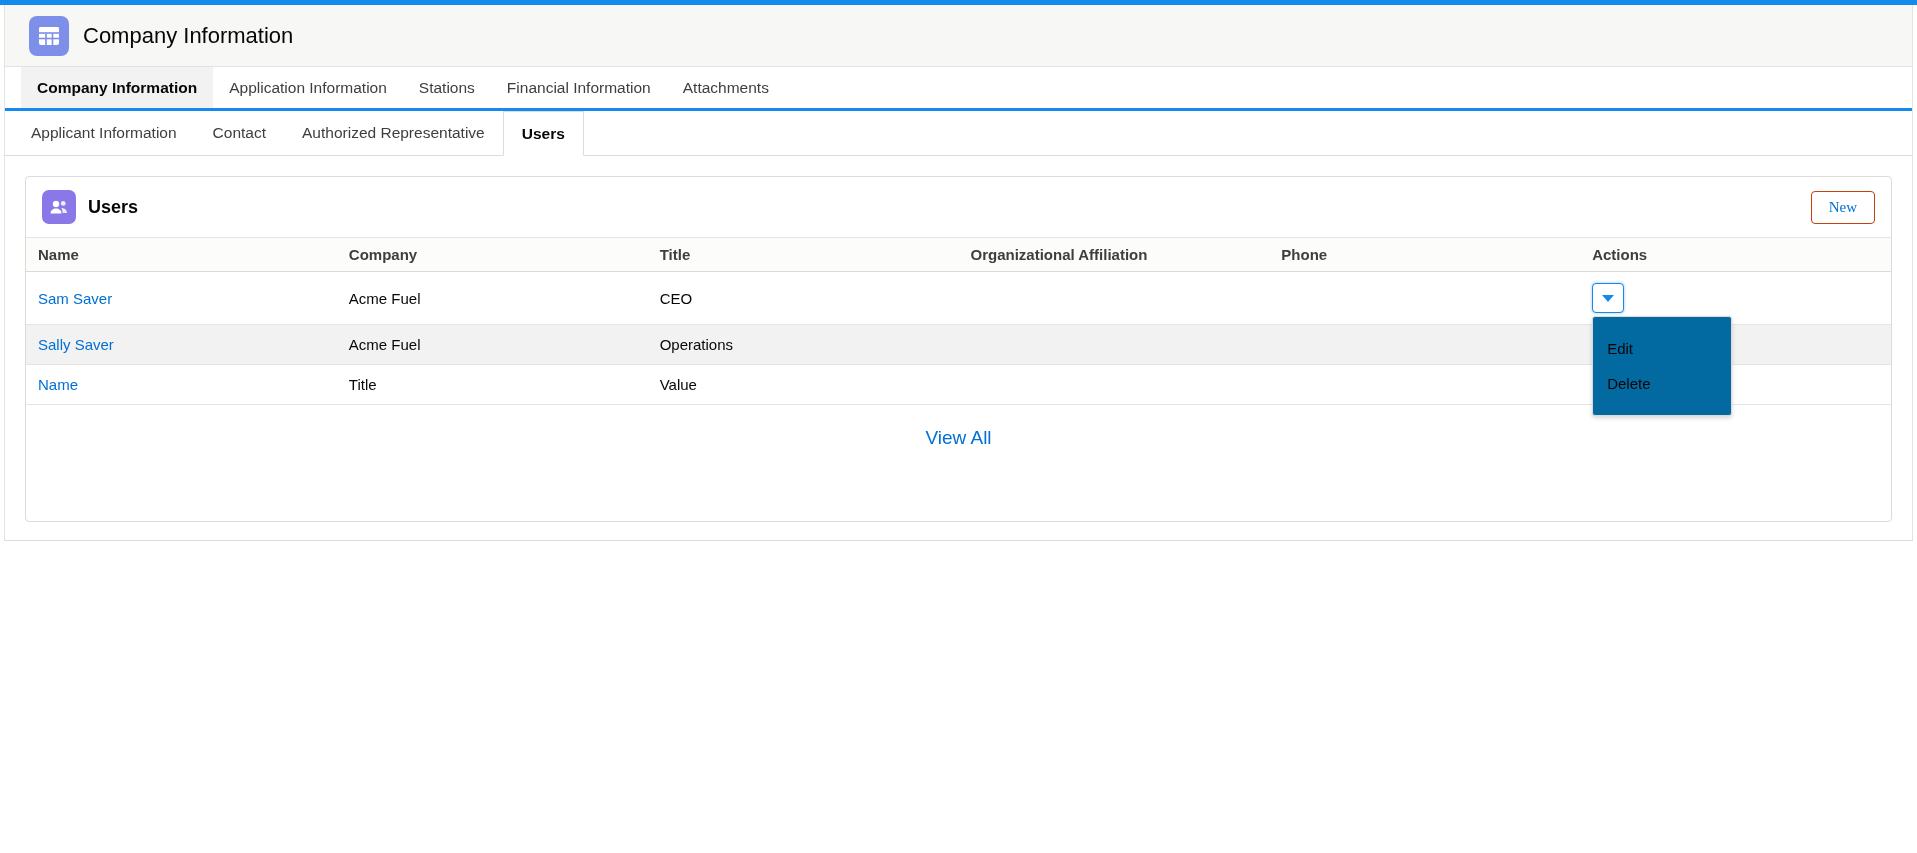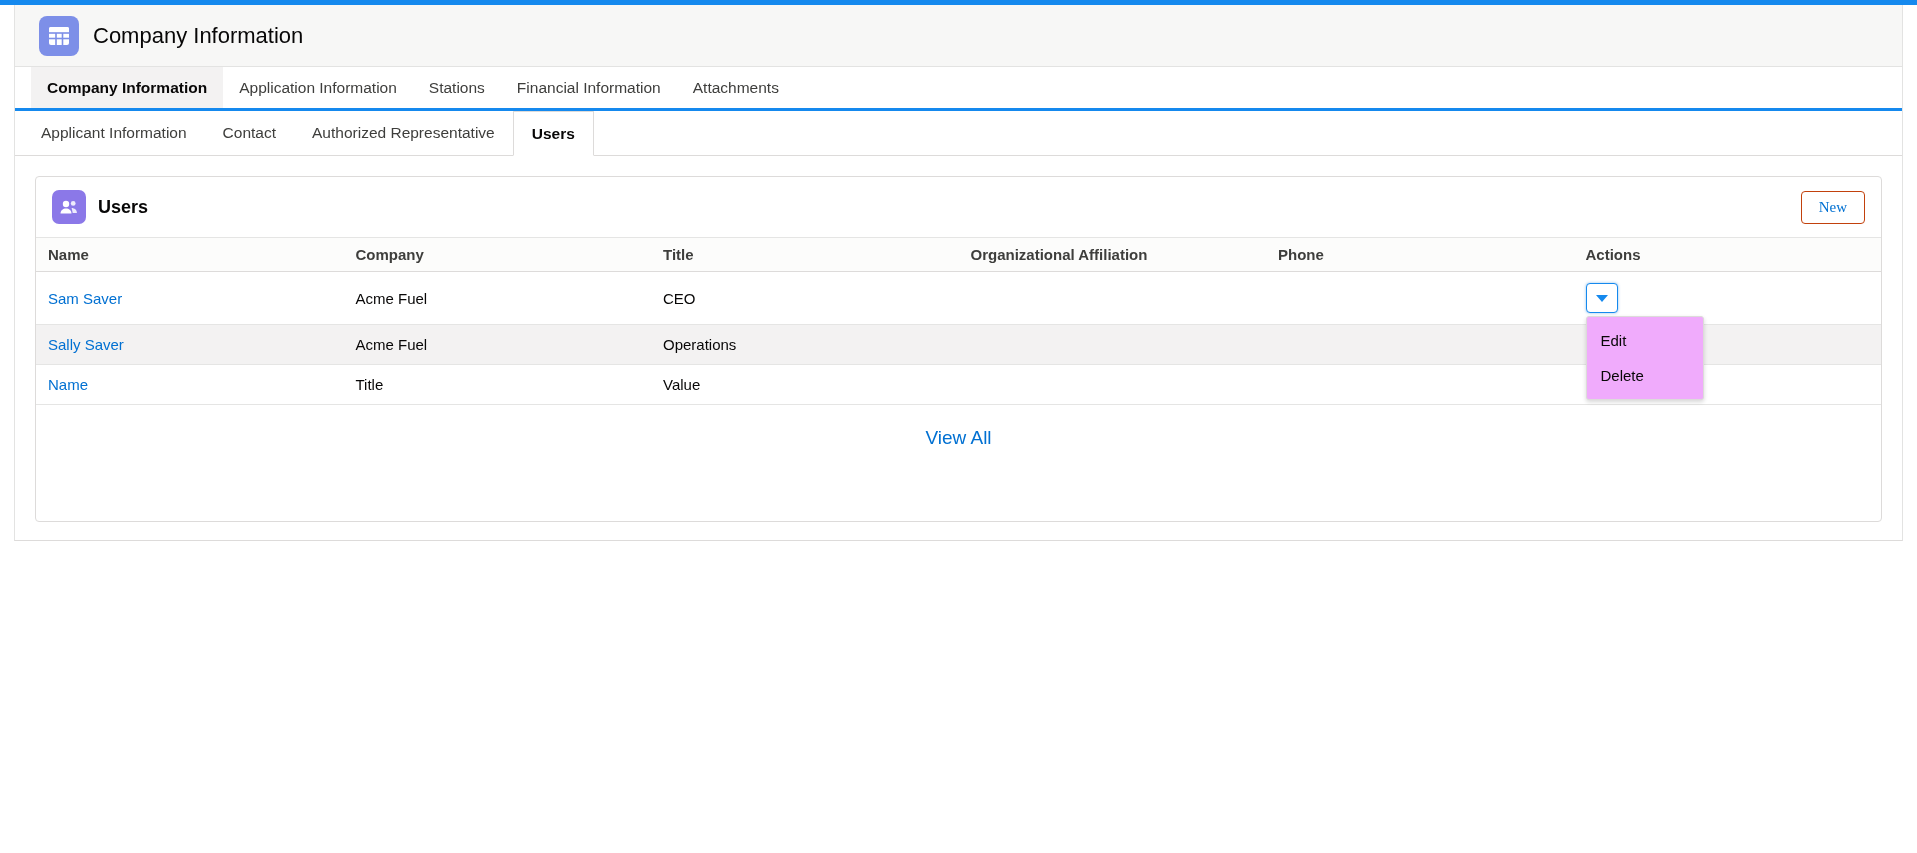--- a/index.html
+++ b/index.html
@@ -1,21 +1,21 @@
 <!DOCTYPE html>
 <html><head>
 <meta charset="utf-8">
 <style>
   * { margin: 0; padding: 0; box-sizing: border-box; }
   html, body { width: 1917px; height: 853px; background: #ffffff; font-family: "Liberation Sans", sans-serif; color: #080707; }
 
   .brand-line { height: 5px; background: #1589ee; width: 100%; }
 
   .page-frame {
-    margin: 0 14px;
+    margin: 0 4px;
     border-left: 1px solid #e3e3e2;
     border-right: 1px solid #e3e3e2;
     border-bottom: 1px solid #dddbda;
     background: #ffffff;
     padding-bottom: 18px;
   }
 
   
   .global-header {
     display: flex; align-items: center;
@@ -147,27 +147,27 @@
   }
   .caret-down {
     width: 0; height: 0;
     border-left: 6px solid transparent;
     border-right: 6px solid transparent;
     border-top: 7px solid #1589ee;
   }
   .action-menu {
     position: absolute;
     top: 44px; left: 12px;
-    width: 118px;
-    background: #f0abfc;
+    width: 140px;
+    background: #0369a1;
     border: 1px solid #dddbda;
     border-radius: 3px;
     box-shadow: 0 2px 4px rgba(0,0,0,0.16);
     z-index: 50;
-    padding: 6px 0;
+    padding: 14px 0;
   }
   .action-menu-item {
     font-size: 15px;
     color: #080707;
     padding: 9px 14px;
     cursor: pointer;
   }
 
   .view-all-row {
     text-align: center;

